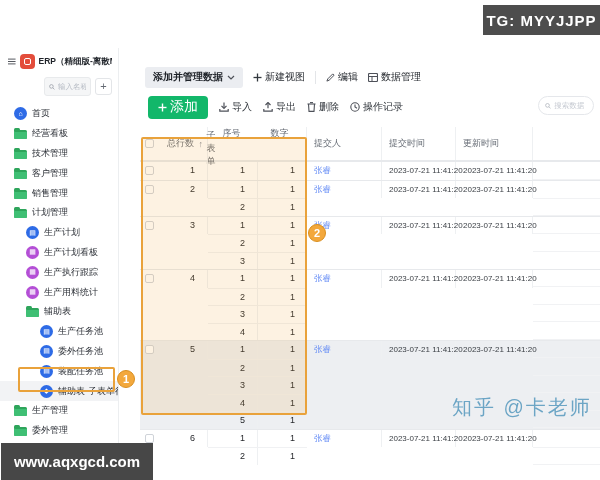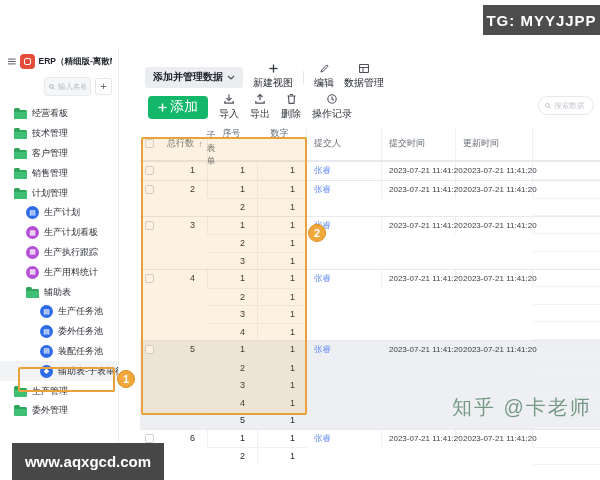--- a/index.html
+++ b/index.html
@@ -5,25 +5,25 @@
   * { margin:0; padding:0; box-sizing:border-box; }
   html,body { width:600px; height:480px; }
   body {
     position:relative; overflow:hidden; background:#fff;
     font-family:"Liberation Sans","DejaVu Sans",sans-serif; color:#26282c;
   }
   
   .tg-badge { position:absolute; left:483px; top:5px; width:117px; height:30px;
     background:#4d4d4d; color:#fff; font-weight:bold; font-size:15px; letter-spacing:1px;
     display:flex; align-items:center; justify-content:center; }
-  .site-badge { position:absolute; left:12px; top:443px; width:152px; height:37px;
+  .site-badge { position:absolute; left:1px; top:443px; width:152px; height:37px;
     background:#474747; color:#fff; font-weight:bold; font-size:15px;
     display:flex; align-items:center; justify-content:center; z-index:30; }
   .watermark { position:absolute; left:452px; top:394px; font-size:20px; letter-spacing:2px;
-    color:#14532d; opacity:.55; z-index:25; white-space:nowrap; }
+    color:#0369a1; opacity:.55; z-index:25; white-space:nowrap; }
   
   .callout-box { position:absolute; border:2px solid #e9a23b; border-radius:2px; z-index:20; pointer-events:none; }
   .box-sidebar { left:18px; top:367px; width:97px; height:25px; }
   .box-table { left:141px; top:137px; width:166px; height:278px; background:rgba(243,168,60,.15); }
   .callout-badge { position:absolute; width:18px; height:18px; border-radius:50%;
     background:#f3a83c; border:1px solid #d98f1f; color:#fff; font-size:11px; font-weight:bold;
     display:flex; align-items:center; justify-content:center; z-index:21; }
   .badge-1 { left:117px; top:370px; }
   .badge-2 { left:308px; top:224px; }
   
@@ -52,21 +52,21 @@
   .folder { position:relative; width:13px; height:9px; background:#2ea55b; border-radius:1.5px; flex:0 0 auto; margin-top:2px; }
   .folder:before { content:""; position:absolute; left:0; top:-2px; width:6px; height:3px; background:#2ea55b;
     border-radius:1.5px 1.5px 0 0; }
   .folder:after { content:""; position:absolute; left:0; top:2px; width:13px; height:7px; background:#3fbf74;
     border-radius:0 0 1.5px 1.5px; }
   
   .main { position:absolute; left:120px; top:63px; width:480px; height:400px; }
   .toolbar1 { display:flex; align-items:center; gap:10px; height:24px; margin:2px 0 0 25px; font-size:10px; color:#1f2329; }
   .view-chip { display:flex; align-items:center; gap:4px; background:#ebedf1; border-radius:3px;
     height:21px; padding:0 8px; font-weight:bold; cursor:pointer; }
-  .tb-item { display:flex; align-items:center; gap:3px; cursor:pointer;flex-direction:column; }
+  .tb-item { display:flex; align-items:center; gap:3px; cursor:pointer; }
   .v-div { width:1px; height:13px; background:#e3e5e8; }
   .toolbar2 { display:flex; align-items:center; gap:11px; height:28px; margin:4px 0 0 28px; font-size:10px; color:#33383e; position:relative; }
   .btn-add { display:flex; align-items:center; gap:3px; background:#12b76a; color:#fff;
     border:none; border-radius:4px; height:23px; padding:0 10px; font-size:14px; cursor:pointer; }
   .tb2-search { position:absolute; right:6px; top:3px; display:flex; align-items:center; gap:3px;
     width:56px; height:19px; border:1px solid #e5e7eb; border-radius:10px; padding:0 6px; background:#fff; }
   .tb2-search input { border:0; outline:0; width:100%; font-size:7.5px; color:#333; background:transparent; }
   .tb2-search input::placeholder { color:#c5c9d1; }
   
   .table { margin:6px 0 0 20px; width:460px; font-size:9px; }
@@ -134,20 +134,24 @@
       <svg class="icon-svg" width="8" height="8" viewBox="0 0 10 10">
           <circle cx="4" cy="4" r="3" fill="none" stroke="#9aa0a8" stroke-width="1.3"></circle>
           <line x1="6.3" y1="6.3" x2="9" y2="9" stroke="#9aa0a8" stroke-width="1.3"></line>
         </svg>
       <input placeholder="输入名称来搜索" style="">
     </div>
     <button class="sb-add-btn">+</button>
   </div>
   <div class="nav">
     <div class="nav-item ind0">
+        <span class="ico-circle blue">⌂</span>
+        <span class="nav-label">首页</span>
+      </div>
+    <div class="nav-item ind0">
         <span class="folder"></span>
         <span class="nav-label">经营看板</span>
       </div>
     <div class="nav-item ind0">
         <span class="folder"></span>
         <span class="nav-label">技术管理</span>
       </div>
     <div class="nav-item ind0">
         <span class="folder"></span>
         <span class="nav-label">客户管理</span>

